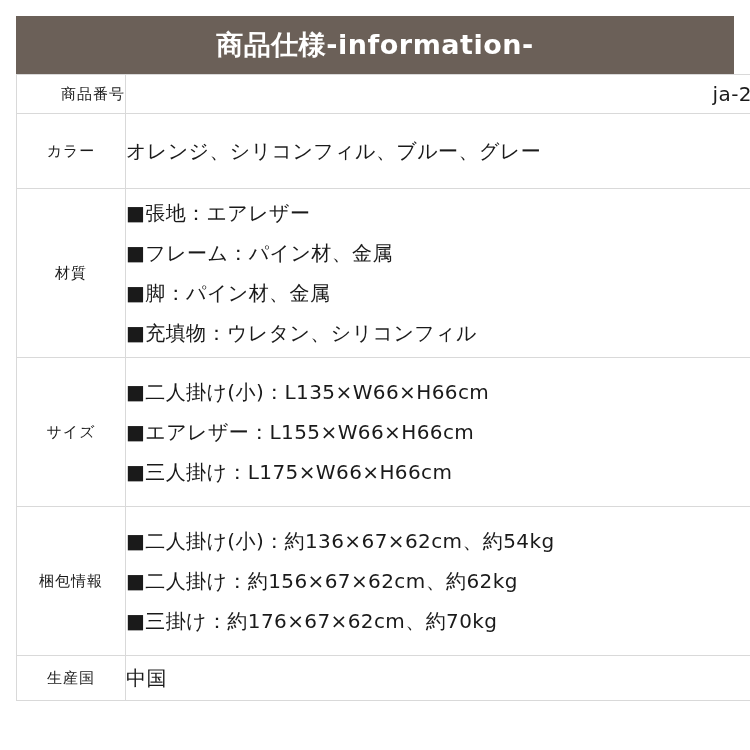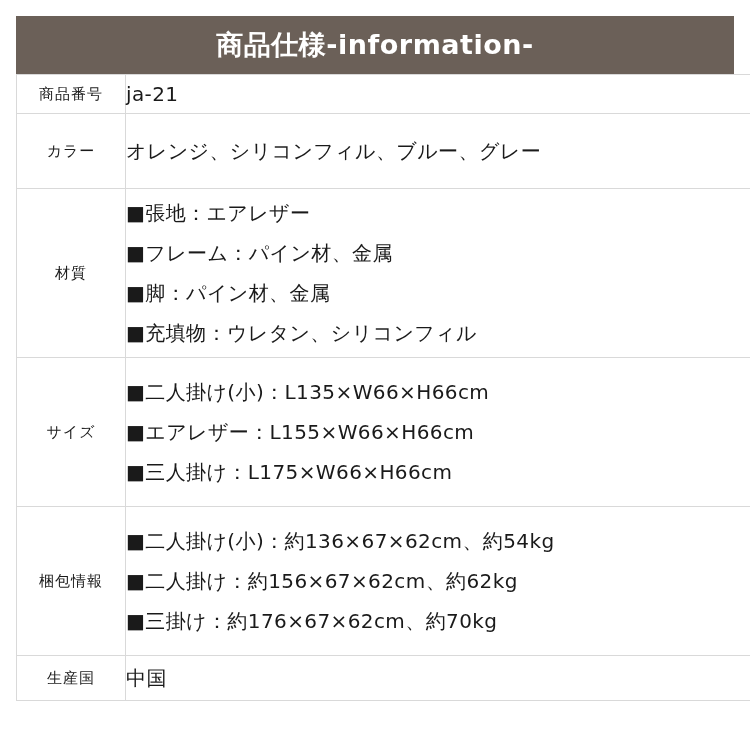--- a/index.html
+++ b/index.html
@@ -54,21 +54,21 @@
     letter-spacing: 1px;
     padding: 6px 2px;
   }
   td.value {
     padding: 6px 0 6px 14px;
     font-size: 20px;
     line-height: 1.75;
     color: #1a1a1a;
     letter-spacing: 0.4px;
   }
-  .row-num td { height: 38px; }
+  .row-num td { height: 38px; text-align: right; }
   .row-color td { height: 74px; }
   .row-material td { height: 168px; }
   .row-size td { height: 148px; }
   .row-package td { height: 148px; }
   .row-country td { height: 44px; }
   .row-assembly td { height: 44px; }
   .value-lines div {
     white-space: nowrap;
   }
   .value-lines div + div {

